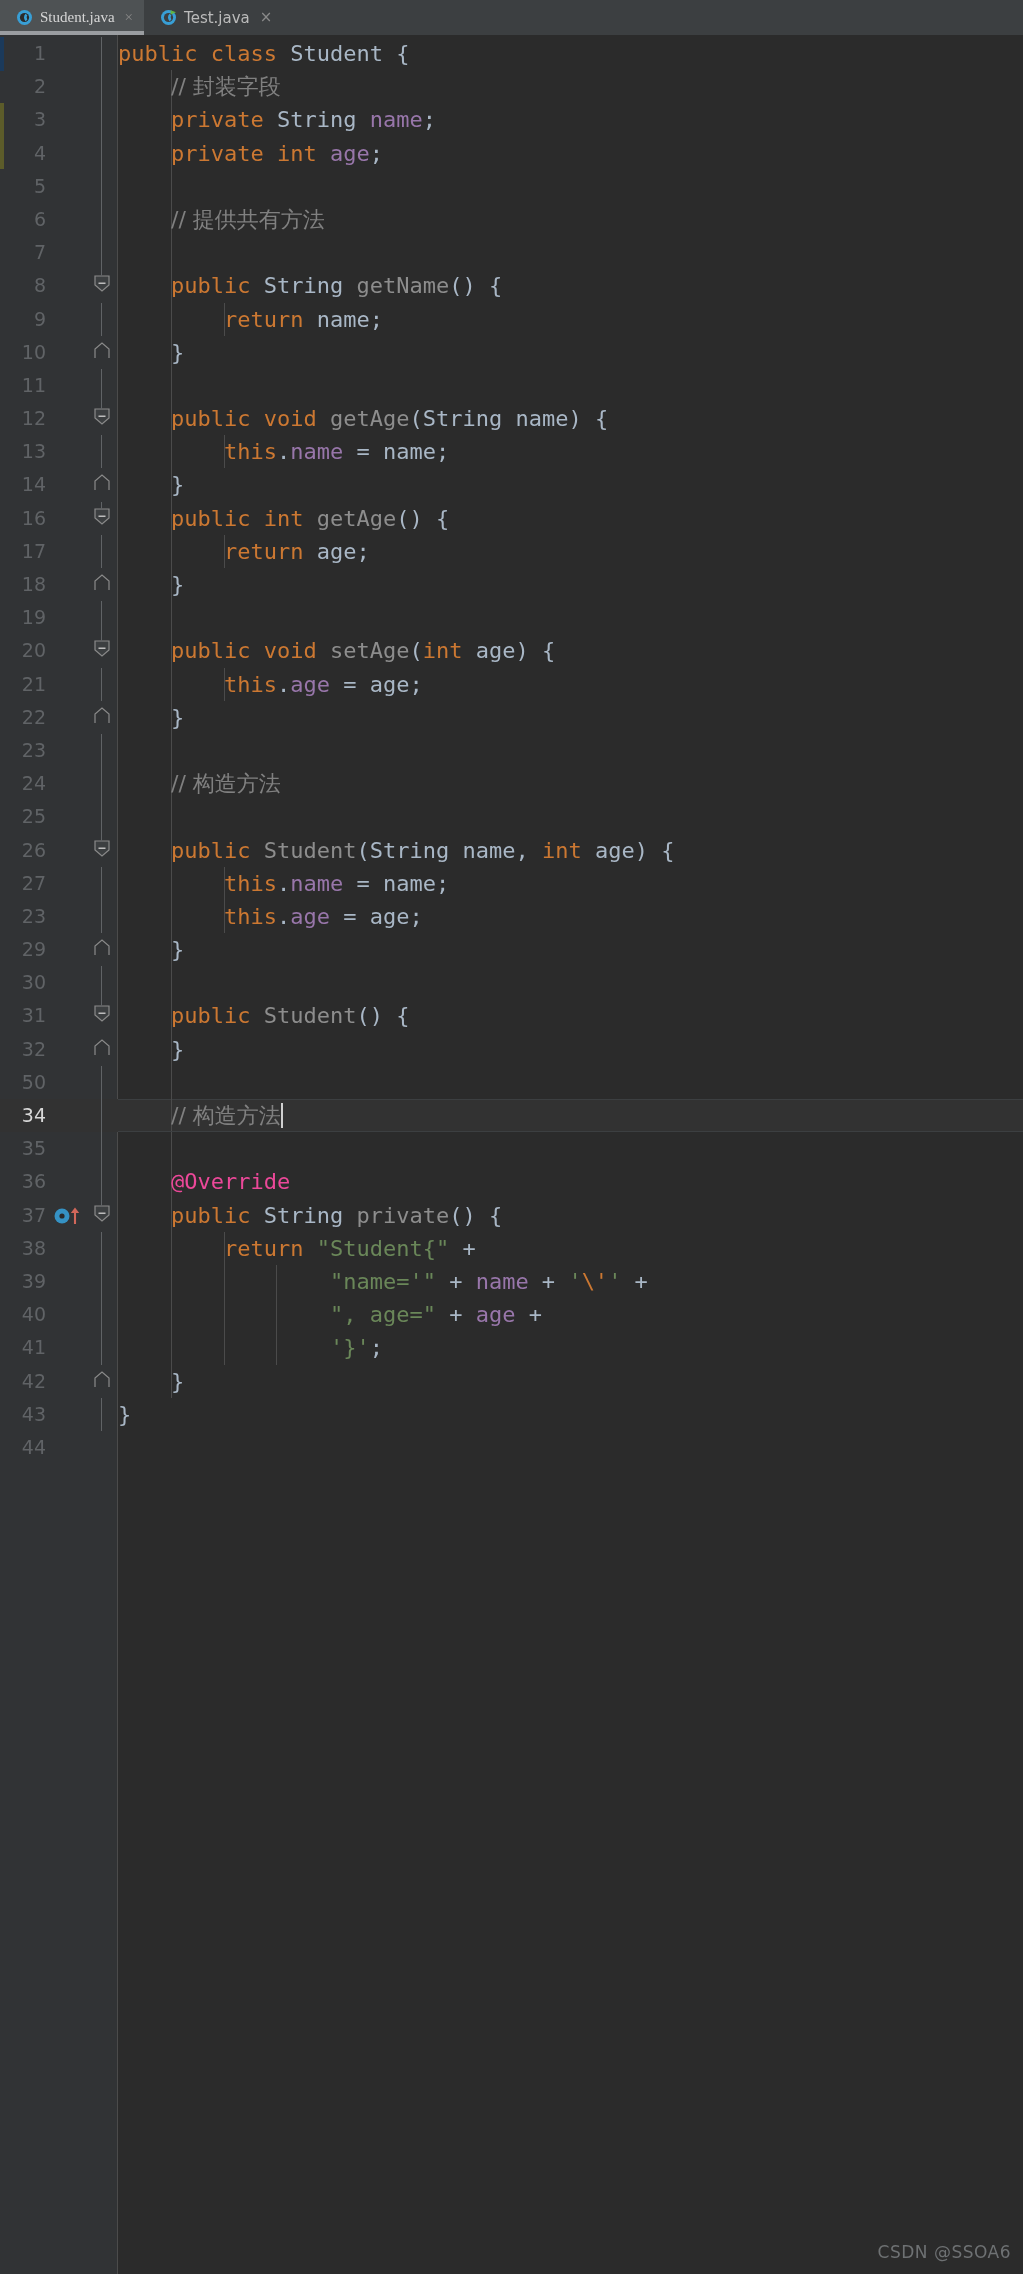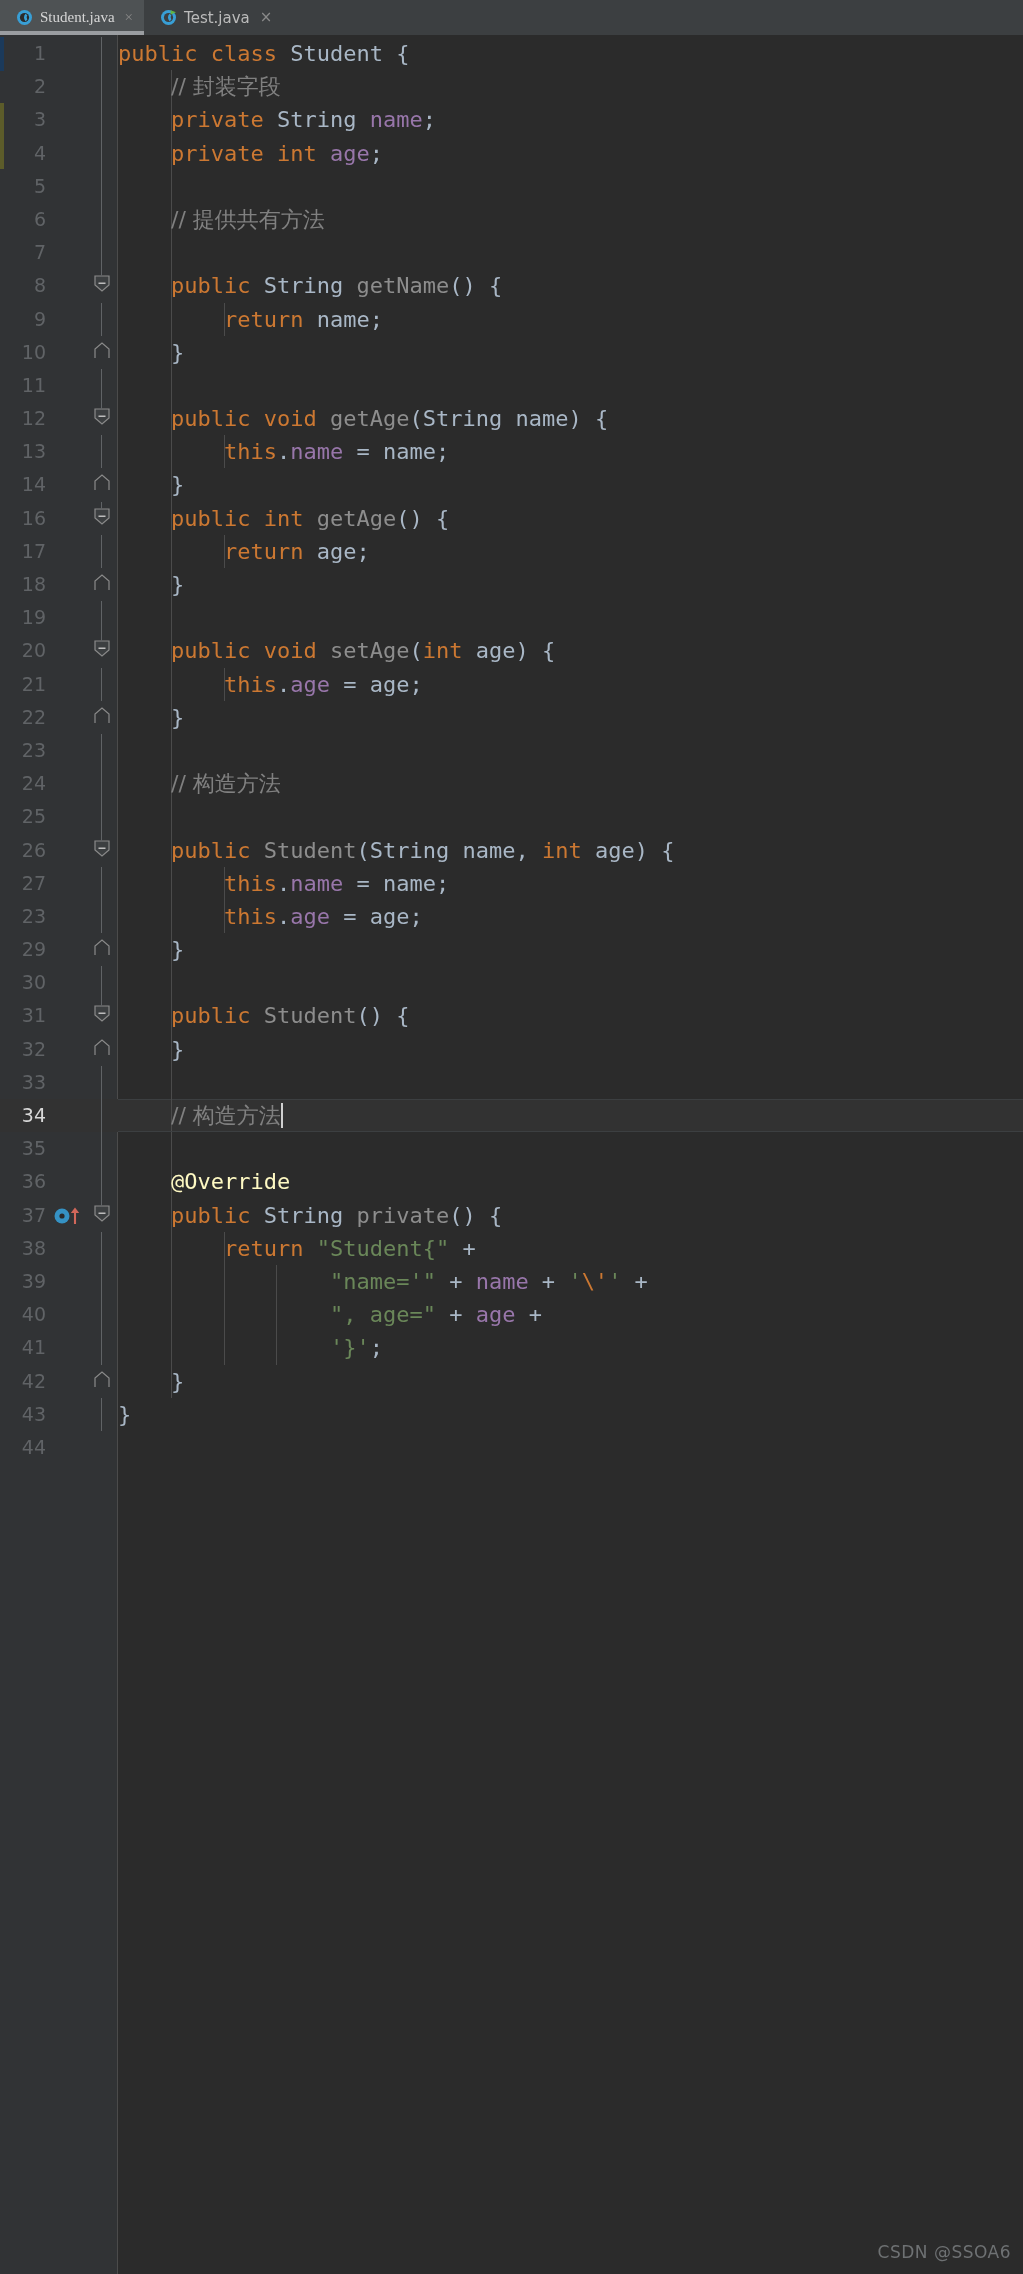--- a/index.html
+++ b/index.html
@@ -126,21 +126,21 @@
   }
 
   
   .kw   { color: #cc7832; }
   .type { color: #a9b7c6; }
   .fld  { color: #9876aa; }
   .mth  { color: #8d8d8d; }
   .str  { color: #6a8759; }
   .esc  { color: #cc7832; }
   .cmt  { color: #808080; font-family: "DejaVu Sans", "Liberation Sans", sans-serif; font-style: normal; }
-  .ann  { color: #fef9c3; }
+  .ann  { color: #ec4899; }
 
   
   .guide {
     position: absolute;
     top: 0; height: 33.2px;
     width: 1px;
     background: #4b4b4b;
   }
 
   
@@ -272,21 +272,21 @@
             <path d="M1 16 V7 L8 1 L15 7 V16" fill="none" stroke="#8a8a8a" stroke-width="1.2"></path>
           </svg></div><div class="foldline" style="height: 0px;"></div><div class="guide" style="left: 170.8px;"></div><div class="code">    }</div></div>
       <div class="line"><div class="lnum">30</div><div class="foldline"></div><div class="guide" style="left: 170.8px;"></div><div class="code"></div></div>
       <div class="line"><div class="lnum">31</div><div class="foldbox"><svg width="16" height="17" viewBox="0 0 16 17">
             <path d="M1 1 H15 V10 L8 16 L1 10 Z" fill="#3c3f41" stroke="#8a8a8a" stroke-width="1.2"></path>
             <rect x="4.5" y="7.5" width="7" height="1.5" fill="#bdbdbd"></rect>
           </svg></div><div class="foldline" style="height: 8px; top: 0px;"></div><div class="guide" style="left: 170.8px;"></div><div class="code">    <span class="kw">public</span> <span class="mth">Student</span>() {</div></div>
       <div class="line"><div class="lnum">32</div><div class="foldbox"><svg width="16" height="17" viewBox="0 0 16 17">
             <path d="M1 16 V7 L8 1 L15 7 V16" fill="none" stroke="#8a8a8a" stroke-width="1.2"></path>
           </svg></div><div class="foldline" style="height: 0px;"></div><div class="guide" style="left: 170.8px;"></div><div class="code">    }</div></div>
-      <div class="line"><div class="lnum">33</div><div class="foldline"></div><div class="guide" style="left: 170.8px;"></div><div class="code"></div></div>
+      <div class="line"><div class="lnum">50</div><div class="foldline"></div><div class="guide" style="left: 170.8px;"></div><div class="code"></div></div>
       <div class="line caret"><div class="lnum">34</div><div class="foldline"></div><div class="guide" style="left: 170.8px;"></div><div class="code">    <span class="cmt">// 构造方法</span><span class="caretbar"></span></div></div>
       <div class="line"><div class="lnum">35</div><div class="foldline"></div><div class="guide" style="left: 170.8px;"></div><div class="code"></div></div>
       <div class="line"><div class="lnum">36</div><div class="foldline"></div><div class="guide" style="left: 170.8px;"></div><div class="code">    <span class="ann">@Override</span></div></div>
       <div class="line"><div class="lnum">37</div><div class="gicon"><svg width="36" height="22" viewBox="0 0 36 22">
             <circle cx="10" cy="11" r="7.5" fill="#3592c4"></circle>
             <circle cx="10" cy="11" r="2.6" fill="#2b2b2b"></circle>
             <path d="M23 19 V5" stroke="#d1675a" stroke-width="2.1"></path>
             <path d="M23 2.5 L27.2 8 H18.8 Z" fill="#d1675a"></path>
           </svg></div><div class="foldbox"><svg width="16" height="17" viewBox="0 0 16 17">
             <path d="M1 1 H15 V10 L8 16 L1 10 Z" fill="#3c3f41" stroke="#8a8a8a" stroke-width="1.2"></path>

